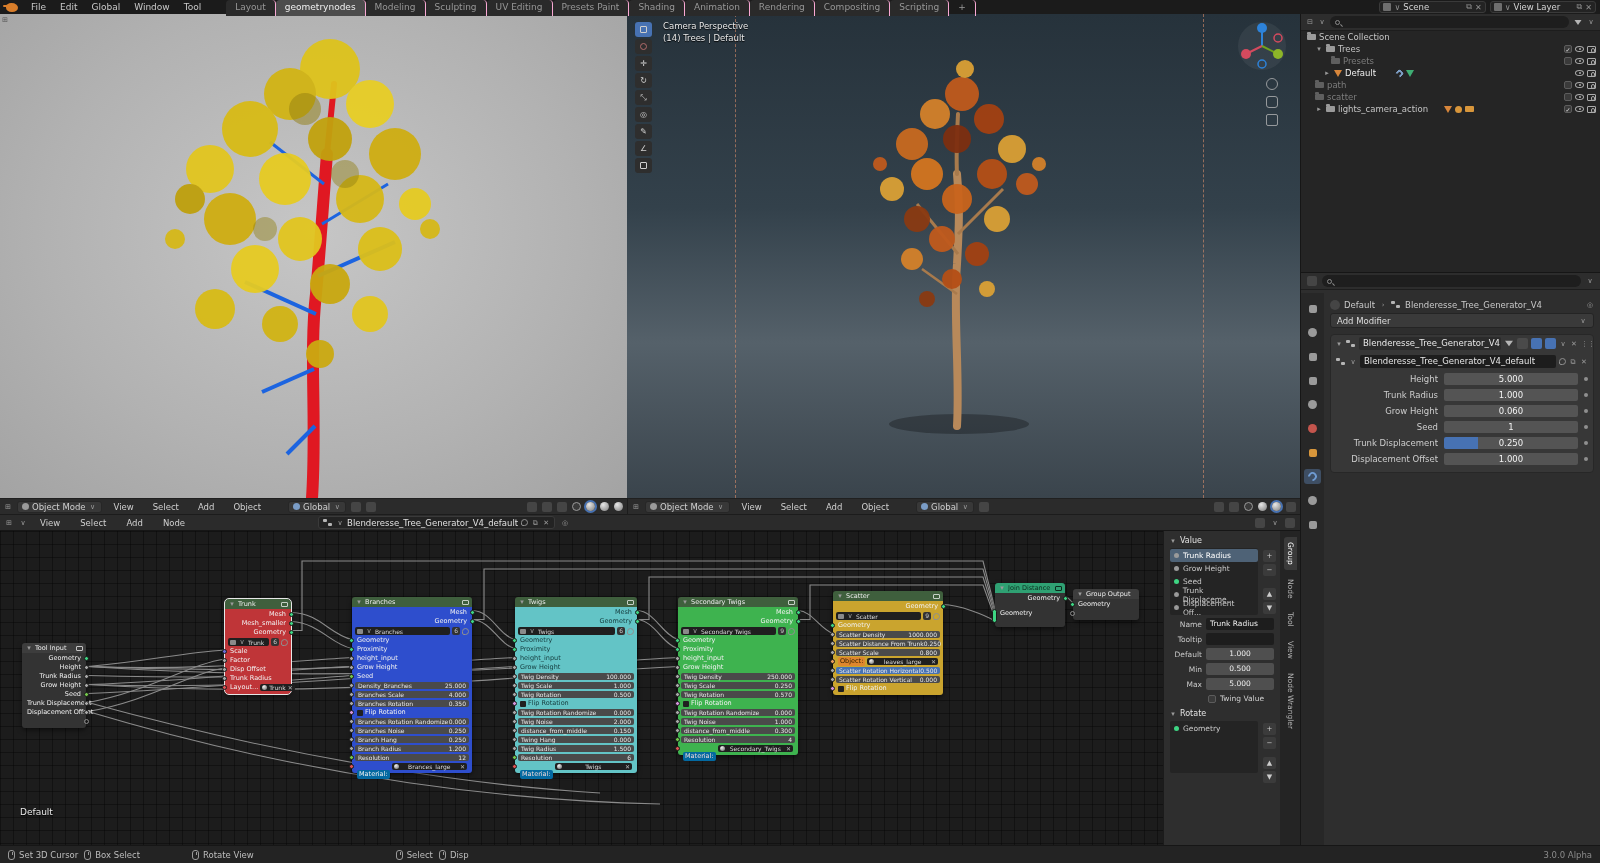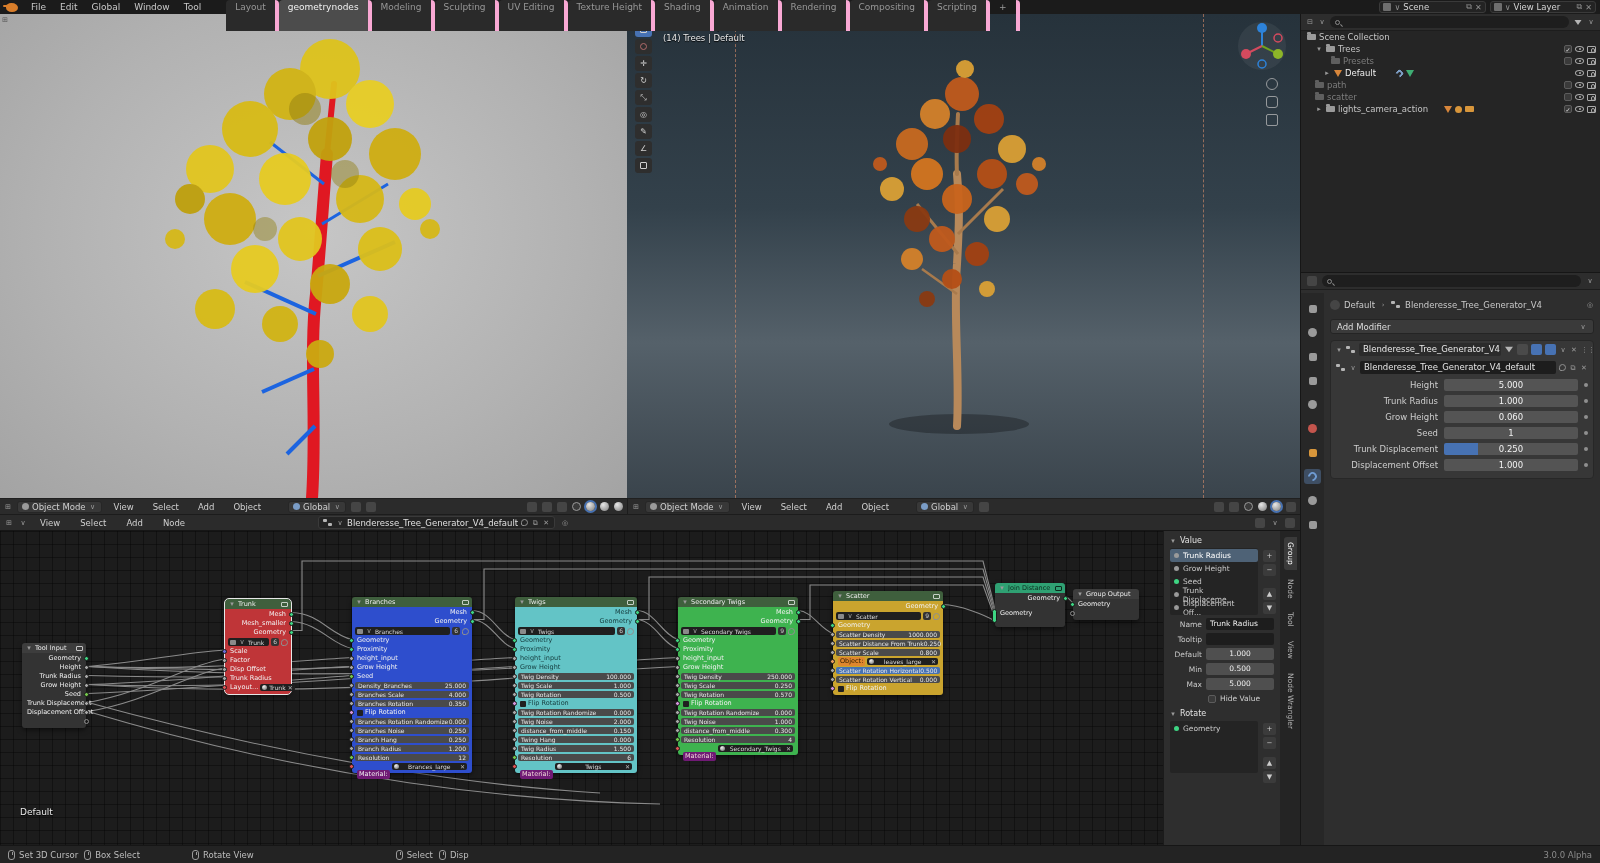--- a/index.html
+++ b/index.html
@@ -5,21 +5,21 @@
   *{margin:0;padding:0;box-sizing:border-box;font-family:"DejaVu Sans",sans-serif;}
   html,body{background:#111;}
   #root{position:relative;width:1600px;height:863px;background:#1d1d1d;overflow:hidden;}
   i{font-style:normal;}
   
   #topbar{position:absolute;left:0;top:0;width:1600px;height:14px;background:#1b1b1b;display:flex;align-items:center;font-size:9px;color:#c9c9c9;z-index:30;}
   .blender-logo{width:12px;height:9px;margin:0 6px 0 6px;background:#d87d2a;border-radius:45% 55% 50% 50%;position:relative;}
   .blender-logo::after{content:'';position:absolute;left:-3px;top:2px;width:5px;height:2px;background:#d87d2a;border-radius:2px;}
   .menu{padding:0 7px;height:14px;line-height:14px;}
   #tabs{display:flex;margin-left:18px;height:14px;}
-  .wtab{padding:0 9px;height:31px;line-height:14px;color:#979797;background:#2a2a2a;border-right:4px solid #f9a8d4;border-radius:4px 4px 0 0;}
+  .wtab{padding:0 9px;height:16px;line-height:14px;color:#979797;background:#2a2a2a;border-right:1px solid #f9a8d4;border-radius:4px 4px 0 0;}
   .wtab.active{background:#4c4c4c;color:#f0f0f0;}
   .wtab.plus{background:transparent;color:#9a9a9a;}
   #scene-widgets{margin-left:auto;display:flex;gap:4px;margin-right:4px;}
   .scn{display:flex;align-items:center;background:#232323;border:1px solid #3a3a3a;border-radius:3px;height:12px;padding:0 3px;gap:3px;font-size:8.5px;color:#d5d5d5;}
   .scn .sq{width:8px;height:8px;background:#6e6e6e;border-radius:1px;}
   .scn .nm{min-width:60px;}
   .scn .mini{color:#8f8f8f;font-size:8px;}
   
   #vp-left{position:absolute;left:0;top:14px;width:627px;height:484px;background:radial-gradient(ellipse at 50% 45%,#c6c6c6 0%,#b2b2b2 60%,#a3a3a3 100%);overflow:hidden;}
   #vp-right{position:absolute;left:627px;top:14px;width:673px;height:484px;background:linear-gradient(#26323b 0%,#33414b 40%,#55616a 68%,#3a444c 100%);overflow:hidden;}
@@ -66,21 +66,21 @@
   #ptabs{position:absolute;left:0;top:20px;width:23px;bottom:0;background:#272727;display:flex;flex-direction:column;align-items:center;padding-top:8px;gap:9px;}
   .ptab{width:17px;height:15px;border-radius:3px;display:flex;align-items:center;justify-content:center;}
   .ptab.active{background:#3e4e63;}
   .pt-g{width:8px;height:8px;background:#9a9a9a;border-radius:2px;}
   .pt-c{width:9px;height:9px;background:#9a9a9a;border-radius:50%;}
   .pt-c.red{background:#c4554d;}
   .pt-g.orange{background:#d8963b;}
   .pt-wr{width:9px;height:9px;border-radius:50%;border:2.5px solid #6f9bd2;border-bottom-color:transparent;transform:rotate(45deg);}
   #props-body{position:absolute;left:23px;right:0;top:20px;bottom:0;padding:4px 6px;}
   #breadcrumb{display:flex;align-items:center;gap:4px;height:16px;}
-  #add-modifier{margin-top:6px;height:15px;background:#3a3a3a;border:1px solid #242424;border-radius:3px;display:flex;align-items:center;justify-content:space-between;padding:0 6px;color:#dedede;}
+  #add-modifier{height:15px;background:#3a3a3a;border:1px solid #242424;border-radius:3px;display:flex;align-items:center;justify-content:space-between;padding:0 6px;color:#dedede;}
   #mod-panel{margin-top:6px;background:#373737;border:1px solid #272727;border-radius:4px;padding-bottom:5px;}
   #mod-head{height:17px;display:flex;align-items:center;gap:3px;padding:0 4px;}
   #mod-head .nmfield{flex:1;background:#2b2b2b;border-radius:2px;height:13px;line-height:13px;padding:0 4px;color:#e8e8e8;white-space:nowrap;overflow:hidden;}
   .mico{width:11px;height:11px;border-radius:2px;background:#4a4a4a;}
   .mico.blue{background:#4772b3;}
   .funnel{width:0;height:0;border-left:5px solid transparent;border-right:5px solid transparent;border-top:7px solid #b5b5b5;}
   #grp-row{display:flex;align-items:center;gap:3px;margin:3px 5px;}
   #grp-row .gfield{flex:1;background:#1d1d1d;border-radius:2px;height:13px;line-height:13px;padding:0 4px;color:#e5e5e5;white-space:nowrap;overflow:hidden;}
   .prow{display:flex;align-items:center;height:15px;margin:1px 5px 1px 5px;gap:6px;}
   .prow .lab{width:102px;text-align:right;color:#cdcdcd;white-space:nowrap;}
@@ -133,21 +133,21 @@
   .nr.chk{display:flex;align-items:center;gap:2px;}
   .cb{width:6px;height:6px;background:#202020;border-radius:1px;display:inline-block;}
   .nr.mat{display:flex;align-items:center;gap:2px;}
   .chip{flex:1;background:#1f1f1f;border-radius:2px;height:7px;display:flex;align-items:center;gap:2px;padding:0 2px;font-size:6px;color:#ddd;}
   .chip .nm{flex:1;text-align:center;white-space:nowrap;overflow:hidden;}
   .sph{width:5px;height:5px;border-radius:50%;background:radial-gradient(circle at 35% 30%,#f0f0f0,#666);}
   .cx{color:#bbb;font-size:6px;}
   .multi{position:absolute;left:-3px;top:0;width:5px;height:14px;border-radius:3px;background:#3ed583;border:1px solid #1a1a1a;}
   .mlab{white-space:nowrap;}
   .mlab.orange{color:#2b1a00;background:#e0872e;border-radius:2px;padding:0 2px;}
-  .mlab.matbg{background:#701a75;border-radius:2px;padding:0 2px;margin-top:16px;}
+  .mlab.matbg{background:#0369a1;border-radius:2px;padding:0 2px;margin-top:16px;}
   
   #npanel{position:absolute;right:20px;top:0;width:117px;height:314px;background:#2e2e2e;border-left:1px solid #1b1b1b;z-index:5;font-size:7.5px;color:#cfcfcf;padding-top:3px;}
   .sec-h{height:13px;display:flex;align-items:center;gap:3px;padding:0 5px;color:#e3e3e3;font-size:8px;}
   .ibox{margin:1px 22px 3px 6px;background:#242424;border-radius:2px;padding:1px 0;}
   .it{height:13px;display:flex;align-items:center;gap:4px;padding:0 4px;color:#c9c9c9;}
   .it.sel{background:#4e6276;color:#fff;border-radius:2px;}
   .it .sdot{width:5px;height:5px;border-radius:50%;background:#9a9a9a;}
   .it .sdot.green{background:#3ed583;}
   .lbtns{position:absolute;right:4px;display:flex;flex-direction:column;gap:2px;}
   .lb{width:13px;height:12px;background:#3b3b3b;border-radius:2px;color:#ccc;font-size:7px;display:flex;align-items:center;justify-content:center;}
@@ -178,21 +178,21 @@
     <span class="menu">Edit</span>
     <span class="menu">Global</span>
     <span class="menu">Window</span>
     <span class="menu">Tool</span>
     <div id="tabs">
       <span class="wtab">Layout</span>
       <span class="wtab active">geometrynodes</span>
       <span class="wtab">Modeling</span>
       <span class="wtab">Sculpting</span>
       <span class="wtab">UV Editing</span>
-      <span class="wtab">Texture Height</span>
+      <span class="wtab">Presets Paint</span>
       <span class="wtab">Shading</span>
       <span class="wtab">Animation</span>
       <span class="wtab">Rendering</span>
       <span class="wtab">Compositing</span>
       <span class="wtab">Scripting</span>
       <span class="wtab plus">+</span>
     </div>
     <div id="scene-widgets">
       <div class="scn">
         <span class="sq"></span>
@@ -1115,21 +1115,21 @@
       <div class="frow">
           <span class="fl">Min</span>
           <span class="fv num">0.500</span>
         </div>
       <div class="frow">
           <span class="fl">Max</span>
           <span class="fv num">5.000</span>
         </div>
       <div class="hv">
           <span class="ic-chk"></span>
-          <span>Hide Value</span>
+          <span>Twing Value</span>
         </div>
       <div class="sec-h">
           <span class="tri">▾</span>
           <span>Rotate</span>
         </div>
       <div style="position:relative">
         <div class="ibox" style="height:52px">
           <div class="it">
               <span class="sdot green"></span>
               <span>Geometry</span>

